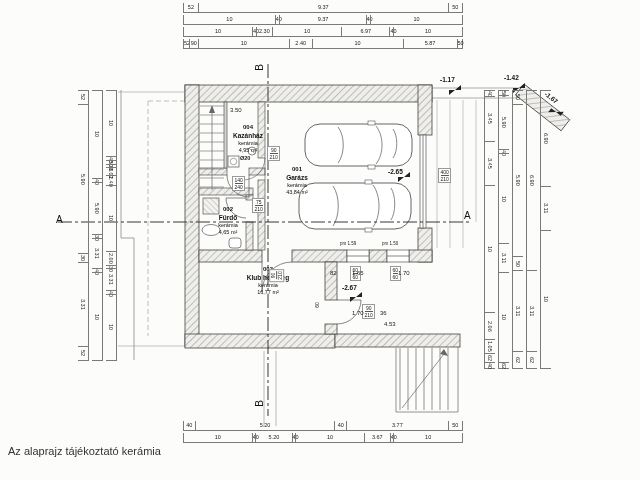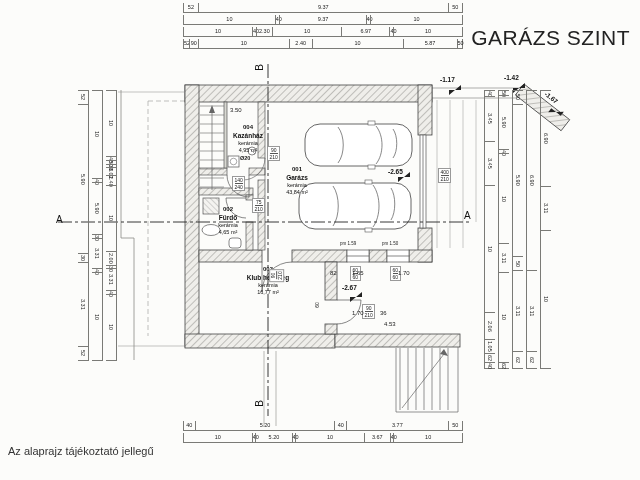--- a/index.html
+++ b/index.html
@@ -269,22 +269,21 @@
       <span class="seg" style="flex-grow: 6.9;">6.90</span>
       <span class="seg" style="flex-grow: 3.11;">3.11</span>
       <span class="seg" style="flex-grow: 0.62;">62</span>
     </div>
 <div class="dim-col rside" style="left:540px;top:90px;height:278px">
       <span class="seg" style="flex-grow: 6.9;">6.90</span>
       <span class="seg" style="flex-grow: 3.11;">3.11</span>
       <span class="seg" style="flex-grow: 10;">10</span>
     </div>
 
-<div class="lbl title" style="right:10px;top:26px">GARÁZS SZINT</div>
-<div class="lbl caption" style="left:8px;top:445px">Az alaprajz tájékoztató jellegű</div>
+<div class="lbl caption" style="left:8px;top:445px">Az alaprajz tájékoztató kerámia</div>
 
 <div class="room-label" style="left:218px;top:124px;width:60px">
   <span class="num">004</span>
   <span class="name">Kazánház</span>
   <span>kerámia</span>
   <span>4,95 m²</span>
 </div>
 <div class="room-label" style="left:266px;top:166px;width:62px">
   <span class="num">001</span>
   <span class="name">Garázs</span>

